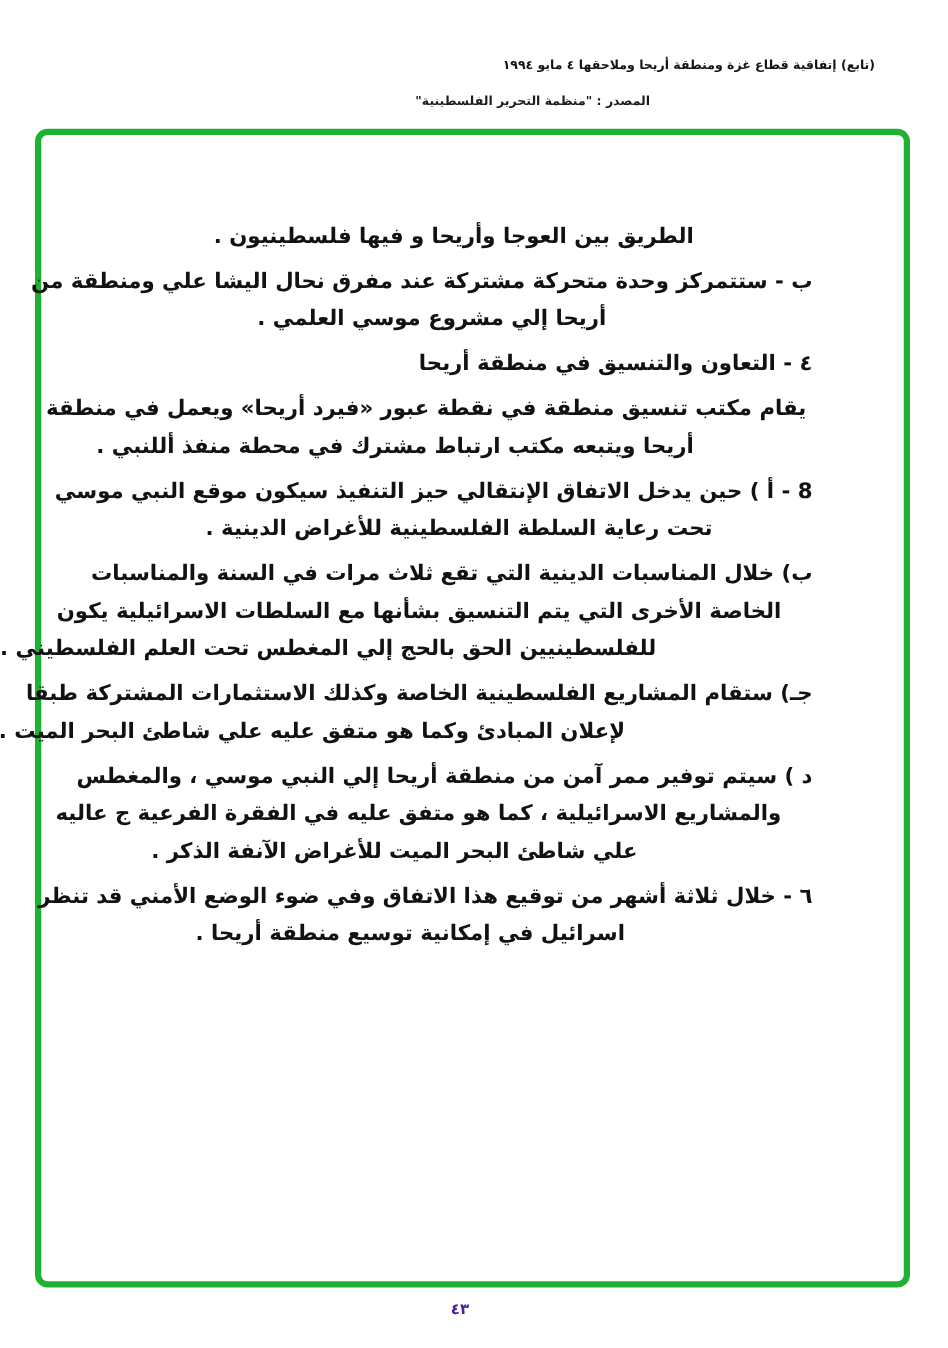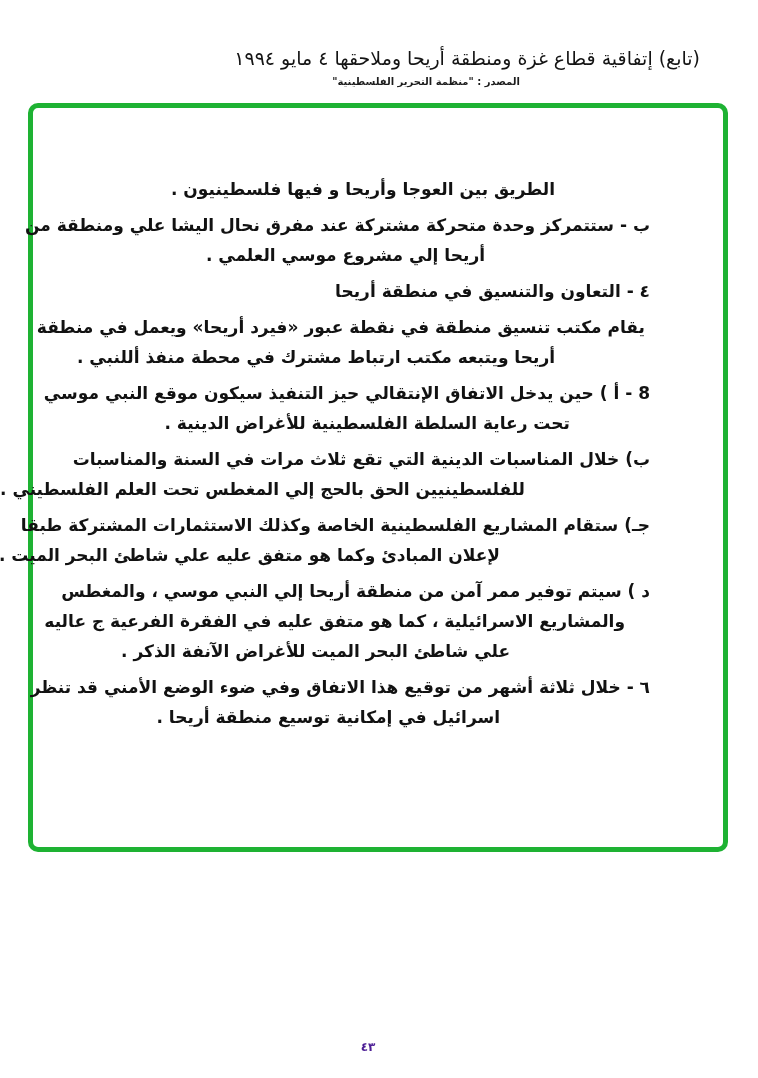--- a/index.html
+++ b/index.html
@@ -16,43 +16,43 @@
     position: absolute;
     inset: 0;
     background: #ffffff;
   }
   .header-title {
     position: absolute;
     top: 47px;
     right: 58px;
     direction: rtl;
     text-align: right;
-    font-size: 19px;
-    font-weight: normal;
+    font-size: 10px;
+    font-weight: bold;
     letter-spacing: 0.2px;
     white-space: nowrap;
     color: #141414;
   }
   .header-source {
     position: absolute;
     top: 76px;
     right: 238px;
     direction: rtl;
     text-align: right;
     font-size: 10px;
     font-weight: bold;
     white-space: nowrap;
     color: #1c1c1c;
   }
   .doc-frame {
     position: absolute;
     left: 28px;
     top: 103px;
     width: 700px;
-    height: 749px;
+    height: 927px;
     border: 5px solid #1eb233;
     border-radius: 10px;
     background: #ffffff;
   }
   .doc-content {
     position: absolute;
     inset: 0;
     padding: 66px 73px 0 60px;
     direction: rtl;
     text-align: right;
@@ -116,20 +116,21 @@
         <div class="line ind-95">أريحا ويتبعه مكتب ارتباط مشترك في محطة منفذ أللنبي .</div>
       </div>
 
       <div class="para">
         <div class="line">8 - أ ) حين يدخل الاتفاق الإنتقالي حيز التنفيذ سيكون موقع النبي موسي</div>
         <div class="line ind-180">تحت رعاية السلطة الفلسطينية للأغراض الدينية .</div>
       </div>
 
       <div class="para">
         <div class="line">ب) خلال المناسبات الدينية التي تقع ثلاث مرات في السنة والمناسبات</div>
+        <div class="line ind-25">الخاصة الأخرى التي يتم التنسيق بشأنها مع السلطات الاسرائيلية يكون</div>
         <div class="line ind-125">للفلسطينيين الحق بالحج إلي المغطس تحت العلم الفلسطيني .</div>
       </div>
 
       <div class="para">
         <div class="line">جـ) ستقام المشاريع الفلسطينية الخاصة وكذلك الاستثمارات المشتركة طبقا</div>
         <div class="line ind-150">لإعلان المبادئ وكما هو متفق عليه علي شاطئ البحر الميت .</div>
       </div>
 
       <div class="para">
         <div class="line">د ) سيتم توفير ممر آمن من منطقة أريحا إلي النبي موسي ، والمغطس</div>

